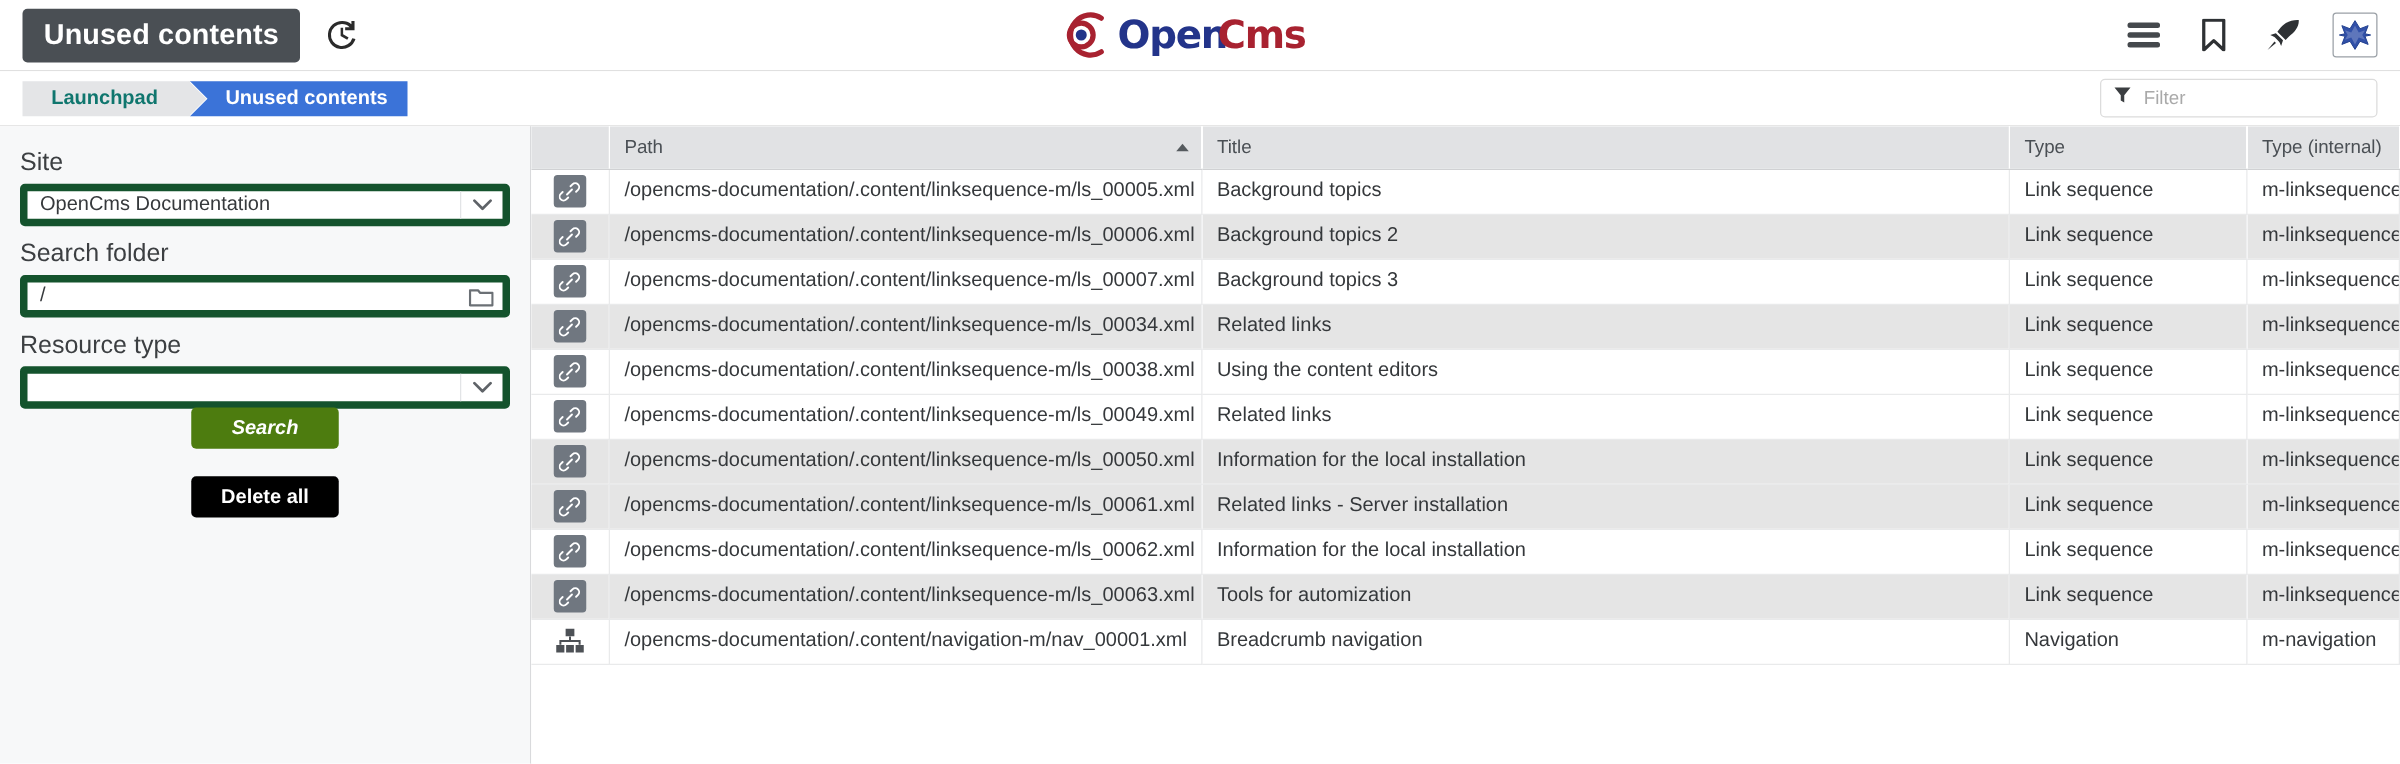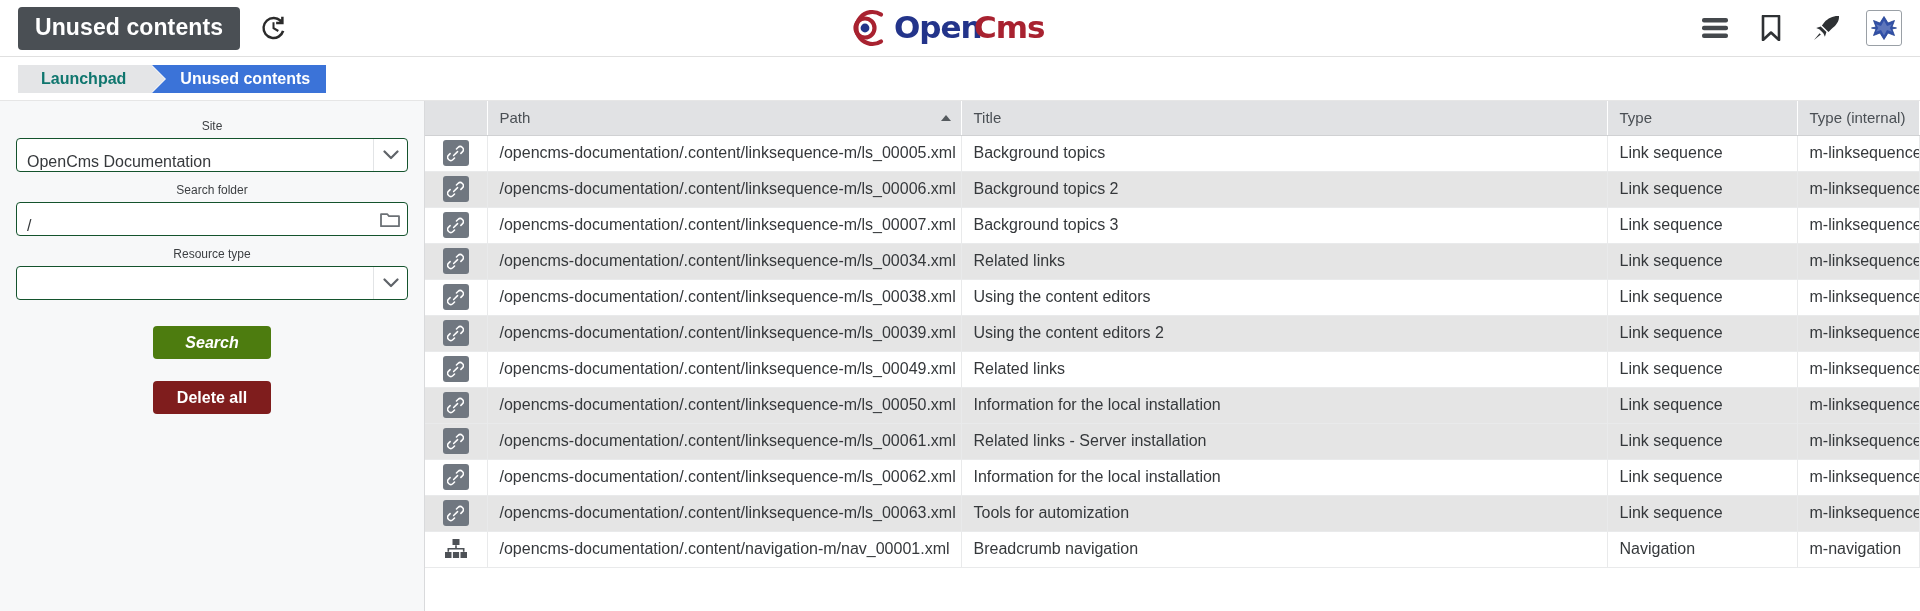--- a/index.html
+++ b/index.html
@@ -157,34 +157,33 @@
   
   .sidebar {
     width: 425px;
     flex: 0 0 425px;
     background: #f7f8f9;
     border-right: 1px solid #d9dadc;
     padding: 14px 16px 0 16px;
     position: relative;
   }
   .field-label {
-    font-size: 12px;
+    font-size: 20px;
     color: #3c3f42;
     margin-bottom: 5px;
     margin-top: 4px;
-    text-align: center;
   }
   .control {
     position: relative;
     height: 34px;
-    border: 1px solid #14532d;
+    border: 6px solid #14532d;
     border-radius: 4px;
     background: #ffffff;
     display: flex;
-    align-items: flex-end;
+    align-items: center;
     margin-bottom: 11px;
   }
   .control .value {
     flex: 1;
     padding: 0 10px;
     font-size: 16px;
     color: #36393c;
     white-space: nowrap;
     overflow: hidden;
   }
@@ -217,21 +216,21 @@
     font-weight: bold;
     display: flex;
     align-items: center;
     justify-content: center;
     cursor: pointer;
     padding: 0 16px;
     border: none;
     font-family: "Liberation Sans", sans-serif;
   }
   .btn-search { background: #4d7c0f; font-style: italic; }
-  .btn-delete { background: #7f1d1d; }
+  .btn-delete { background: #000000; }
 
   
   .table-area {
     flex: 1;
     overflow: hidden;
     background: #ffffff;
     position: relative;
   }
   table.grid {
     width: 100%;
@@ -357,20 +356,28 @@
 <div class="crumbrow">
   <div class="breadcrumb">
     <div class="crumb inactive">
       <span>Launchpad</span>
     </div>
     <div class="crumb active">
       <span>Unused contents</span>
     </div>
   </div>
 
+  <div class="filter-box">
+    <span>
+      <svg width="14" height="14" viewBox="0 0 14 14" aria-hidden="true">
+        <path d="M0.6 1h12.8L8.4 7.1V13L5.6 11.3V7.1z" fill="#3b3e41"></path>
+      </svg>
+    </span>
+    <input type="text" value="" placeholder="Filter" style="">
+  </div>
 </div>
 
 <div class="body">
 
   <div class="sidebar">
 
     <div class="field-label">Site</div>
     <div class="control">
       <div class="value">OpenCms Documentation</div>
       <div class="affix">
@@ -492,33 +499,20 @@
                   <path d="M7 11.2 11.2 7" fill="none" stroke="#ffffff" stroke-width="1.6" stroke-linecap="round"></path>
                   <path d="M10 4.2 11.6 2.6a3.3 3.3 0 0 1 4.7 4.7L14.7 8.9" fill="none" stroke="#ffffff" stroke-width="1.6" stroke-linecap="round"></path>
                   <path d="M8 13.8 6.4 15.4a3.3 3.3 0 0 1-4.7-4.7L3.3 9.1" fill="none" stroke="#ffffff" stroke-width="1.6" stroke-linecap="round"></path>
                 </svg>
               </span></td>
             <td>/opencms-documentation/.content/linksequence-m/ls_00038.xml</td>
             <td>Using the content editors</td>
             <td>Link sequence</td>
             <td>m-linksequence</td>
           </tr>
-          <tr class="row-even">
-            <td class="icon-cell"><span class="res-icon">
-                <svg width="17" height="17" viewBox="0 0 18 18" aria-hidden="true">
-                  <path d="M7 11.2 11.2 7" fill="none" stroke="#ffffff" stroke-width="1.6" stroke-linecap="round"></path>
-                  <path d="M10 4.2 11.6 2.6a3.3 3.3 0 0 1 4.7 4.7L14.7 8.9" fill="none" stroke="#ffffff" stroke-width="1.6" stroke-linecap="round"></path>
-                  <path d="M8 13.8 6.4 15.4a3.3 3.3 0 0 1-4.7-4.7L3.3 9.1" fill="none" stroke="#ffffff" stroke-width="1.6" stroke-linecap="round"></path>
-                </svg>
-              </span></td>
-            <td>/opencms-documentation/.content/linksequence-m/ls_00039.xml</td>
-            <td>Using the content editors 2</td>
-            <td>Link sequence</td>
-            <td>m-linksequence</td>
-          </tr>
           <tr class="row-odd">
             <td class="icon-cell"><span class="res-icon">
                 <svg width="17" height="17" viewBox="0 0 18 18" aria-hidden="true">
                   <path d="M7 11.2 11.2 7" fill="none" stroke="#ffffff" stroke-width="1.6" stroke-linecap="round"></path>
                   <path d="M10 4.2 11.6 2.6a3.3 3.3 0 0 1 4.7 4.7L14.7 8.9" fill="none" stroke="#ffffff" stroke-width="1.6" stroke-linecap="round"></path>
                   <path d="M8 13.8 6.4 15.4a3.3 3.3 0 0 1-4.7-4.7L3.3 9.1" fill="none" stroke="#ffffff" stroke-width="1.6" stroke-linecap="round"></path>
                 </svg>
               </span></td>
             <td>/opencms-documentation/.content/linksequence-m/ls_00049.xml</td>
             <td>Related links</td>

